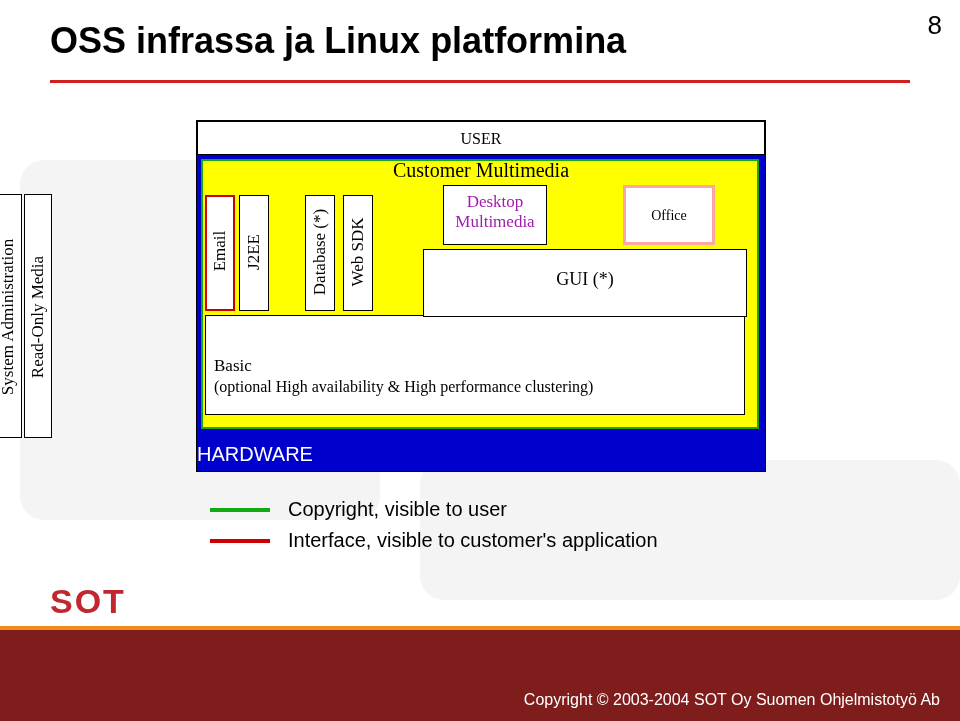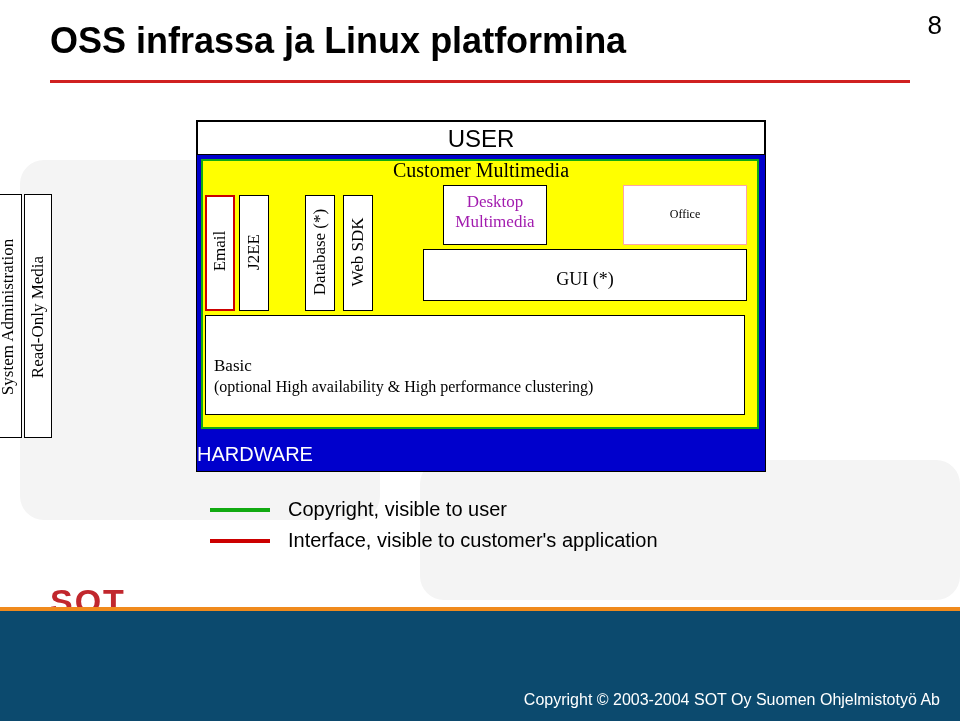--- a/index.html
+++ b/index.html
@@ -3,49 +3,49 @@
 <meta charset="utf-8">
 <style>
   html,body{margin:0;padding:0;width:960px;height:721px;background:#fff;font-family:Arial,Helvetica,sans-serif;overflow:hidden}
   .page{position:relative;width:960px;height:721px;background:#fff}
   
   .wm{position:absolute;background:#f4f4f4;border-radius:24px}
   .title{position:absolute;left:50px;top:20px;font-size:36px;font-weight:bold;color:#000}
   .hr{position:absolute;left:50px;top:80px;width:860px;height:3px;background:#d02020}
   .pagenum{position:absolute;right:18px;top:10px;font-size:26px;color:#000}
   
-  .footer-band{position:absolute;left:0;bottom:0;width:960px;height:114px;background:#0c4a6e}
+  .footer-band{position:absolute;left:0;bottom:0;width:960px;height:95px;background:#7f1d1d}
   .footer-band .sep{position:absolute;top:0;left:0;width:960px;height:4px;background:#f08a1d}
   .logo{position:absolute;left:50px;bottom:100px;font-size:34px;font-weight:900;letter-spacing:2px;color:#c1272d}
   .copyright{position:absolute;right:20px;bottom:12px;font-size:16px;color:#fff}
   
   .outer{position:absolute;left:196px;top:120px;width:568px;height:350px;background:#0000cc;border:1px solid #000}
   .user-box{position:absolute;left:0px;top:0px;width:100%;height:34px;background:#fff;border:1px solid #000;box-sizing:border-box}
-  .user-box .user-label{text-align:center;font-size:24px;font-family:Liberation Sans, sans-serif;line-height:34px;color:#000}
+  .user-box .user-label{text-align:center;font-size:16px;font-family:Liberation Serif, serif;line-height:34px;color:#000}
   .customer-bg{position:absolute;left:4px;top:38px;width:558px;height:270px;background:#ffff00;border:2px solid #11aa11;box-sizing:border-box}
   .customer-label{position:absolute;left:0;right:0;top:38px;text-align:center;font-size:20px;font-family:'Times New Roman',serif;color:#000}
   
   .hardware{position:absolute;left:0;bottom:0;width:100%;height:34px;line-height:34px;color:#fff;font-size:20px}
   
   .colarea{position:absolute;left:8px;top:74px;width:550px;height:234px}
   .vcol{position:absolute;top:0;height:220px;background:#fff;border:1px solid #000;box-sizing:border-box}
   .vcol .vt{position:absolute;bottom:8px;left:50%;transform:translateX(-50%) rotate(-90deg);transform-origin:center;white-space:nowrap;font-size:17px;font-family:'Times New Roman',serif;color:#000}
   .col-sysadmin{left:-82px;width:28px}
   .col-readonly{left:-52px;width:28px}
   .col-email{left:0;width:30px;height:116px;border:2px solid #cc0000}
   .col-j2ee{left:34px;width:30px;height:116px}
   .col-db{left:100px;width:30px;height:116px}
   .col-websdk{left:138px;width:30px;height:116px}
   
   .basic{position:absolute;left:0px;top:120px;width:540px;height:100px;background:#fff;border:1px solid #000;box-sizing:border-box;padding:20px 8px 0 8px;font-size:17px;font-family:'Times New Roman',serif;color:#000}
   
   .right-group{position:absolute;left:218px;top:0;width:324px;height:116px}
-  .gui{position:absolute;left:0;top:54px;width:324px;height:52px;background:#fff;border:1px solid #000;box-sizing:border-box;text-align:center;line-height:58px;font-size:18px;font-family:'Times New Roman',serif;color:#000}
+  .gui{position:absolute;left:0;top:54px;width:324px;height:68px;background:#fff;border:1px solid #000;box-sizing:border-box;text-align:center;line-height:58px;font-size:18px;font-family:'Times New Roman',serif;color:#000}
   .desk{position:absolute;left:20px;top:-10px;width:104px;height:60px;background:#fff;border:1px solid #000;box-sizing:border-box;text-align:center;font-size:17px;font-family:'Times New Roman',serif;color:#a21caf;padding-top:6px}
-  .office{position:absolute;left:200px;top:-10px;width:124px;height:60px;background:#fff;border:1px solid #fca5a5;box-sizing:border-box;text-align:center;font-size:12px;font-family:'Times New Roman',serif;color:#000;line-height:56px}
+  .office{position:absolute;left:200px;top:-10px;width:92px;height:60px;background:#fff;border:3px solid #fca5a5;box-sizing:border-box;text-align:center;font-size:14px;font-family:'Times New Roman',serif;color:#000;line-height:56px}
   
   .legend{position:absolute;left:210px;top:490px;font-size:20px;color:#000}
   .legend .row{display:flex;align-items:center;margin:8px 0}
   .legend .line{display:inline-block;width:60px;height:4px;margin-right:18px}
   .lg-green{background:#11aa11}
   .lg-red{background:#cc0000}
   
   .leftcols{position:absolute;left:76px;top:194px;width:118px;height:246px}
   .leftcols .vcol{height:244px;border:1px solid #000}
 </style>

